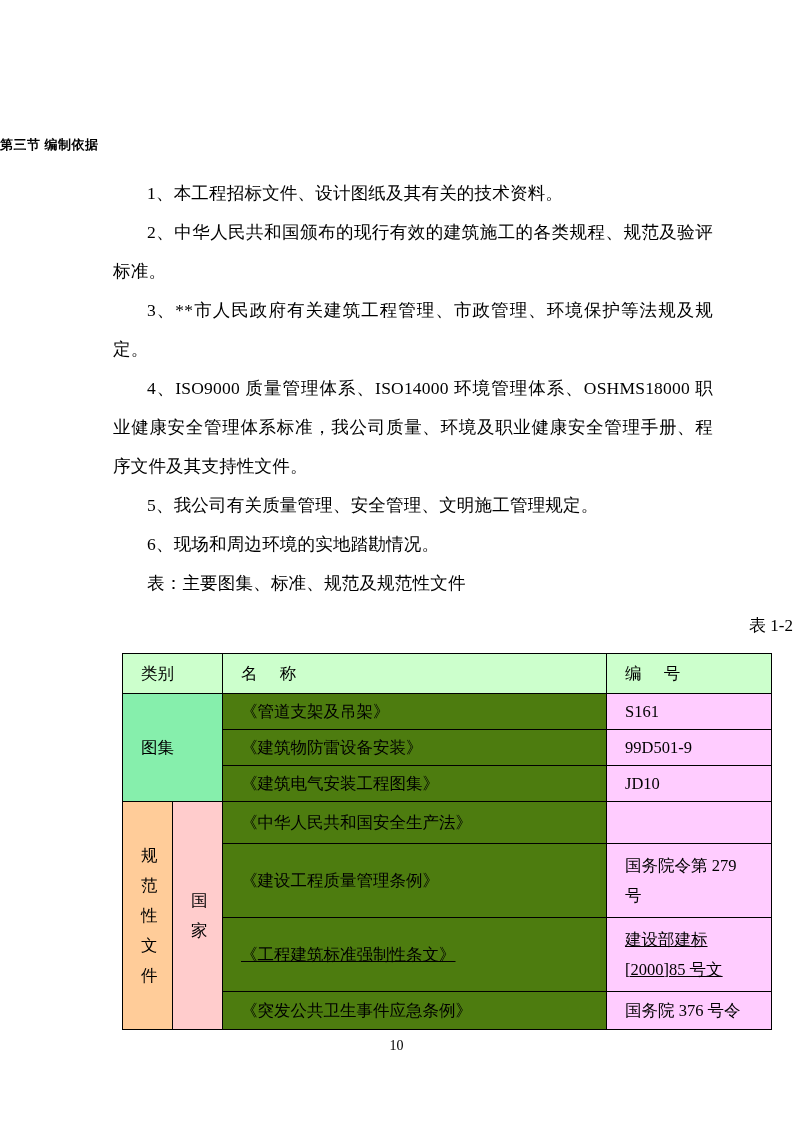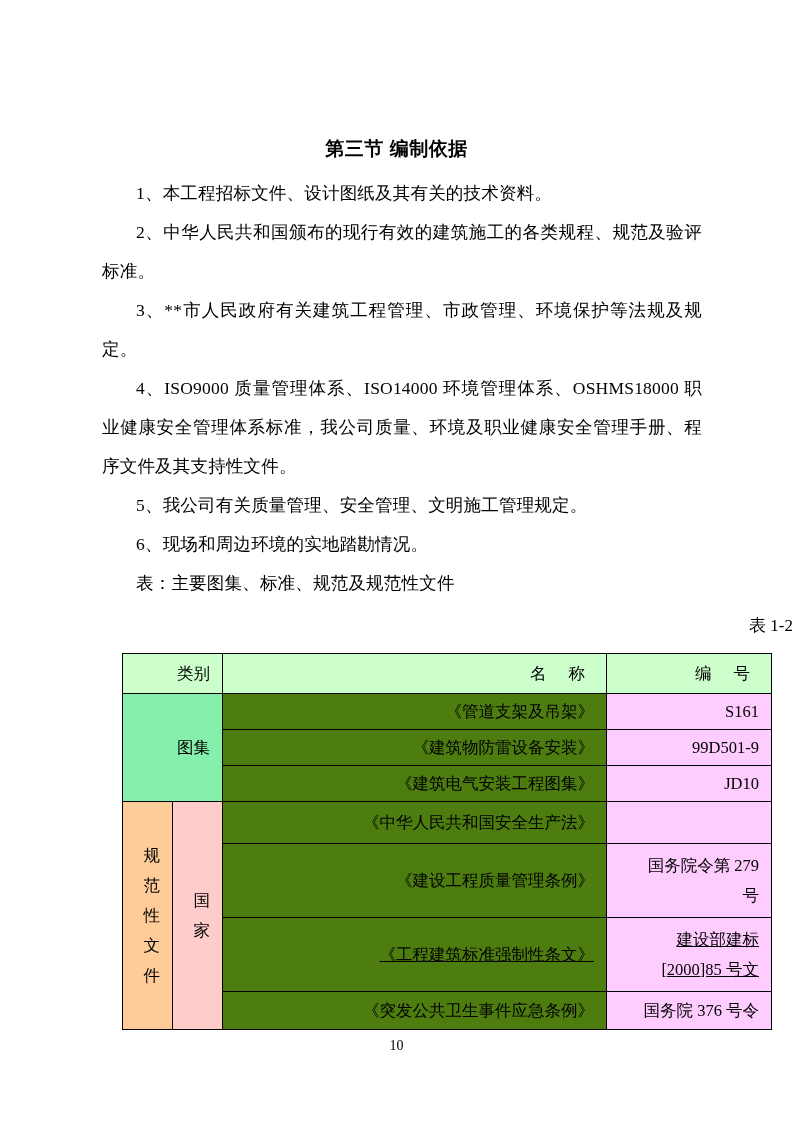--- a/index.html
+++ b/index.html
@@ -22,32 +22,31 @@
     width: 793px;
     height: 1122px;
   }
 
   
   .doc-title {
     position: absolute;
     top: 136px;
     left: 0;
     width: 793px;
-    text-align: center;
-    font-size: 19px;
+    font-size: 13px;
     font-weight: bold;
     letter-spacing: 0.5px;
     font-family: "Liberation Sans", "DejaVu Sans", sans-serif;
   }
 
   
   .body-block {
     position: absolute;
     top: 174px;
-    left: 102px;
+    left: 113px;
     width: 600px;
   }
   .para {
     font-size: 17.5px;
     line-height: 39px;
     text-indent: 34px;
     text-align: justify;
     letter-spacing: 0.2px;
     margin: 0;
   }
@@ -69,23 +68,23 @@
     position: absolute;
     top: 653px;
     left: 122px;
     width: 649px;
     border-collapse: collapse;
     table-layout: fixed;
     font-size: 16.5px;
   }
   .doc-table td {
     border: 1.4px solid #000000;
-    text-align: right;
+    text-align: left;
     vertical-align: middle;
-    padding: 2px 12px;
+    padding: 2px 18px;
     line-height: 30px;
   }
 
   .col-cat   { width: 50px; }
   .col-sub   { width: 50px; }
   .col-name  { width: 384px; }
   .col-code  { width: 165px; }
 
   .c-head  { background: #ccffcc; }
   .c-blue  { background: #86efac; }

